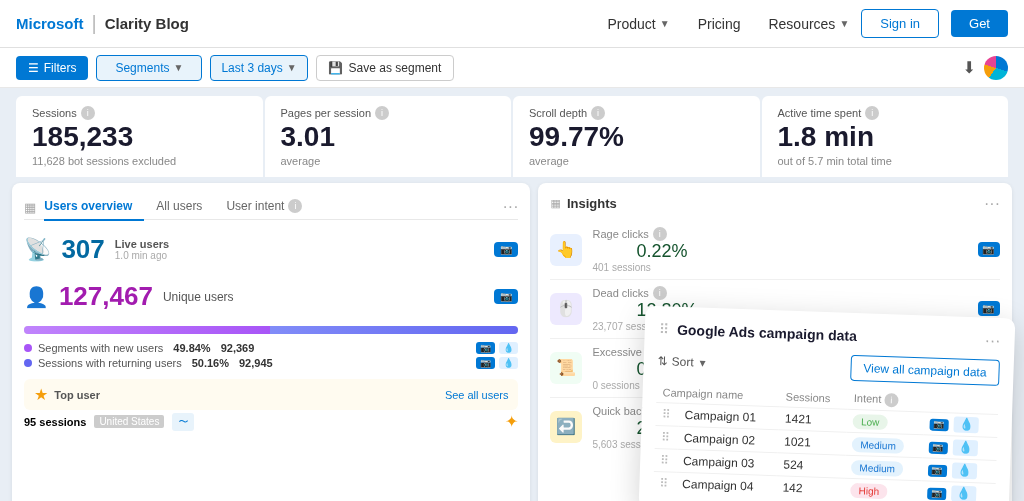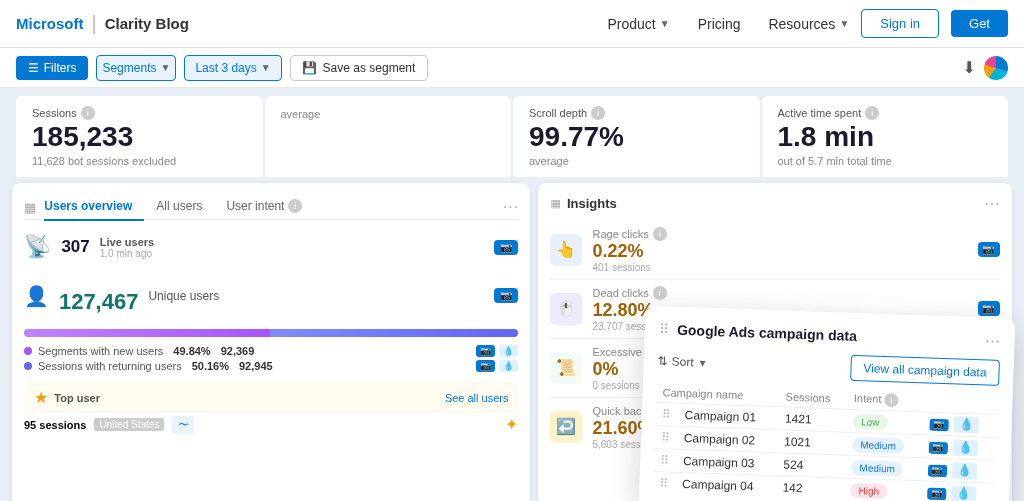--- a/index.html
+++ b/index.html
@@ -21,21 +21,21 @@
     .btn-signin { border: 1.5px solid #0078d4; background: #fff; color: #0078d4; padding: 6px 18px; border-radius: 4px; font-size: 13px; cursor: pointer; font-weight: 500; }
     .btn-get { background: #0078d4; color: #fff; padding: 6px 18px; border-radius: 4px; font-size: 13px; cursor: pointer; font-weight: 500; border: none; }
 
     
     .toolbar {
       display: flex; align-items: center; gap: 8px; height: 40px;
       background: #fff; border-bottom: 1px solid #e8e8e8;
       padding: 0 16px;
     }
     .btn-filter { background: #0078d4; color: #fff; border: none; border-radius: 4px; padding: 5px 12px; font-size: 12px; cursor: pointer; display: flex; align-items: center; gap: 5px; }
-    .btn-segments { background: #e8f3fb; color: #0078d4; border: 1.5px solid #0078d4; border-radius: 4px; padding: 5px 5px; font-size: 12px; cursor: pointer; display: flex; align-items: center; gap: 4px; }
+    .btn-segments { background: #e8f3fb; color: #0078d4; border: 1.5px solid #0078d4; border-radius: 4px; padding: 5px 18px; font-size: 12px; cursor: pointer; display: flex; align-items: center; gap: 4px; }
     .btn-days { background: #e8f3fb; color: #0078d4; border: 1.5px solid #0078d4; border-radius: 4px; padding: 5px 10px; font-size: 12px; cursor: pointer; display: flex; align-items: center; gap: 4px; }
     .btn-save { background: #fff; color: #333; border: 1.5px solid #ccc; border-radius: 4px; padding: 5px 12px; font-size: 12px; cursor: pointer; display: flex; align-items: center; gap: 5px; }
     .toolbar-right { margin-left: auto; display: flex; align-items: center; gap: 8px; }
     .download-icon { color: #555; font-size: 16px; cursor: pointer; }
     .circle-icon { width: 24px; height: 24px; border-radius: 50%; background: conic-gradient(#0078d4 0% 30%, #00b4d8 30% 60%, #f59e0b 60% 80%, #e84393 80% 100%); }
 
     
     .stats-row {
       display: flex; gap: 2px; background: #e8eef5;
       padding: 8px 16px 0 16px;
@@ -64,29 +64,29 @@
     .card-tabs { display: flex; align-items: center; gap: 0; margin-bottom: 10px; border-bottom: 1.5px solid #e8e8e8; }
     .card-tab { font-size: 12px; color: #666; padding: 4px 12px 6px 0; cursor: pointer; border-bottom: 2px solid transparent; margin-bottom: -1.5px; }
     .card-tab.active { color: #0078d4; border-bottom: 2px solid #0078d4; font-weight: 600; }
     .card-header-row { display: flex; align-items: center; justify-content: space-between; margin-bottom: 8px; }
     .card-title-small { font-size: 11px; color: #888; display: flex; align-items: center; gap: 4px; }
     .dots-menu { color: #aaa; font-size: 16px; cursor: pointer; }
 
     
     .live-users-row { display: flex; align-items: center; gap: 10px; margin-bottom: 8px; padding: 4px 0; }
     .live-icon { color: #0078d4; font-size: 22px; }
-    .live-count { font-size: 17px; font-weight: 700; color: #0f172a; }
+    .live-count { font-size: 26px; font-weight: 700; color: #0369a1; }
     .live-label { font-size: 11px; color: #555; font-weight: 600; }
     .live-sub { font-size: 10px; color: #aaa; }
     .cam-icon { margin-left: auto; background: #0078d4; border-radius: 4px; color: #fff; padding: 2px 6px; font-size: 10px; }
 
     
     .unique-row { display: flex; align-items: center; gap: 10px; margin-bottom: 10px; padding: 4px 0; }
     .unique-icon { color: #8888cc; font-size: 20px; }
-    .unique-count { font-size: 22px; font-weight: 700; color: #0f766e; margin-top: 13px; }
+    .unique-count { font-size: 26px; font-weight: 700; color: #a21caf; }
     .unique-label { font-size: 12px; color: #555; text-align: right; }
 
     
     .progress-bar-container { margin-bottom: 8px; }
     .progress-bar { height: 8px; border-radius: 4px; background: #e0e0e0; overflow: hidden; display: flex; }
     .progress-new { background: linear-gradient(90deg, #c084fc, #a855f7); }
     .progress-ret { background: linear-gradient(90deg, #818cf8, #6366f1); }
 
     
     .sessions-legend { display: flex; flex-direction: column; gap: 3px; font-size: 11px; color: #555; }
@@ -104,21 +104,21 @@
     .star-icon { color: #f59e0b; font-size: 16px; }
     .top-user-label { font-size: 11px; font-weight: 600; color: #555; flex: 1; }
     .see-all { font-size: 11px; color: #0078d4; cursor: pointer; }
     .user-sessions { font-weight: 600; }
 
     
     .insight-row { display: flex; align-items: center; gap: 10px; padding: 6px 0; border-bottom: 1px solid #f0f0f0; }
     .insight-row:last-child { border-bottom: none; }
     .insight-icon-box { width: 32px; height: 32px; border-radius: 6px; background: #e8f0fe; display: flex; align-items: center; justify-content: center; font-size: 16px; color: #6366f1; flex-shrink: 0; }
     .insight-label { font-size: 11px; color: #888; display: flex; align-items: center; gap: 4px; }
-    .insight-value { font-size: 18px; font-weight: 700; color: #a16207; }
+    .insight-value { font-size: 18px; font-weight: 400; color: #14532d; margin-left: 44px; }
     .insight-sub { font-size: 10px; color: #aaa; }
     .insight-cam { margin-left: auto; background: #0078d4; border-radius: 4px; color: #fff; padding: 2px 5px; font-size: 10px; }
 
     
     .ads-panel {
       position: absolute;
       right: 12px; top: 135px;
       width: 370px;
       background: #fff;
       border-radius: 10px;
@@ -206,20 +206,25 @@
 <div class="stats-row">
   <div class="stat-card">
     <div class="stat-label">
       <span>Sessions</span>
       <span class="info-icon">i</span>
     </div>
     <div class="stat-value">185,233</div>
     <div class="stat-sub">11,628 bot sessions excluded</div>
   </div>
   <div class="stat-card">
+    <div class="stat-label">
+      <span>Pages per session</span>
+      <span class="info-icon">i</span>
+    </div>
+    <div class="stat-value">3.01</div>
     <div class="stat-sub">average</div>
   </div>
   <div class="stat-card">
     <div class="stat-label">
       <span>Scroll depth</span>
       <span class="info-icon">i</span>
     </div>
     <div class="stat-value">99.77%</div>
     <div class="stat-sub">average</div>
   </div>

